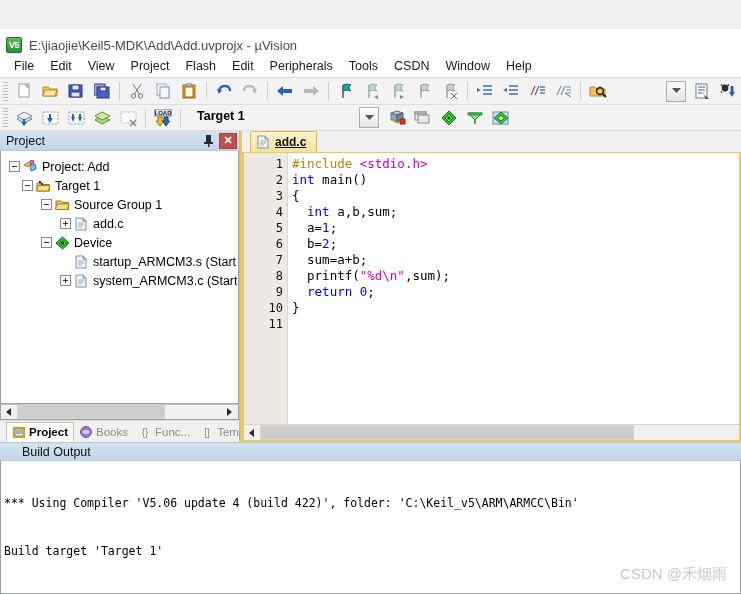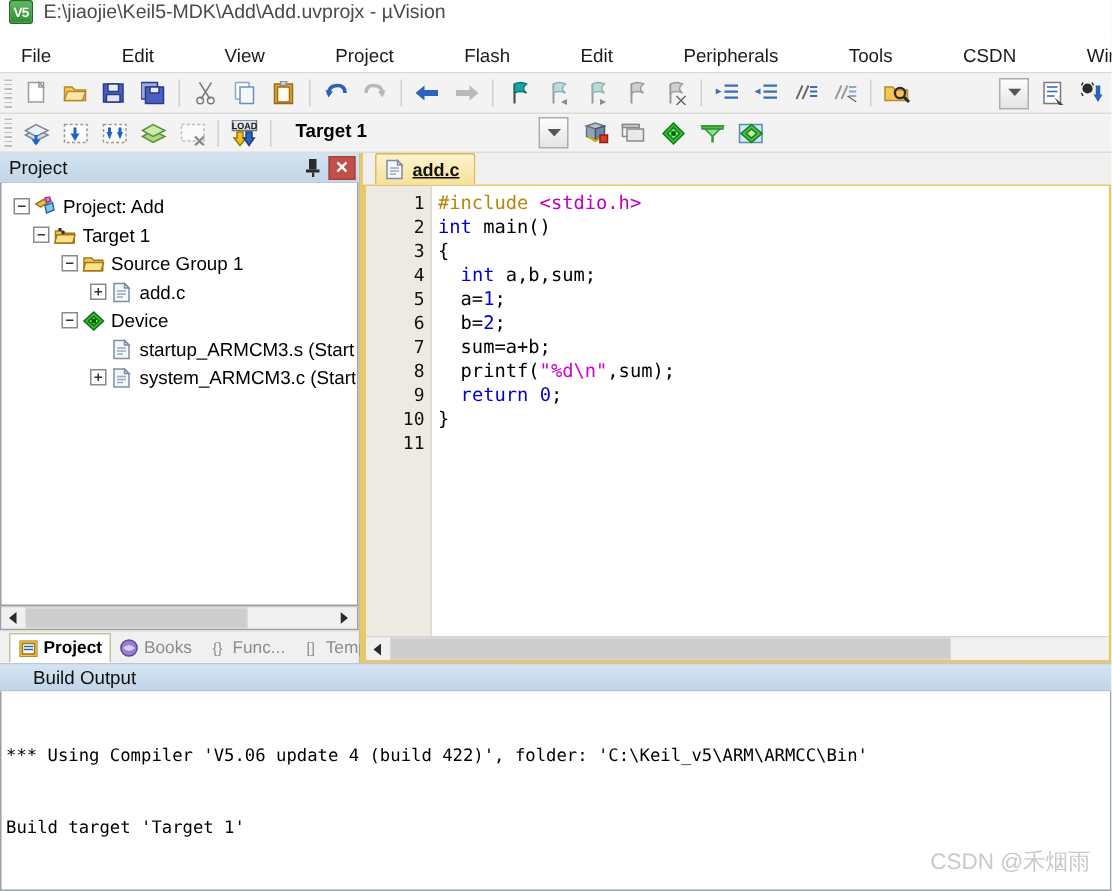--- a/index.html
+++ b/index.html
@@ -19,24 +19,25 @@
     background: #f0f0f0;
     display: flex;
     flex-direction: column;
   }
 
   
   .titlebar {
     height: 25px;
     background: #ffffff;
     display: flex;
-    align-items: flex-start;
+    align-items: flex-end;
     padding-left: 6px;
     flex: 0 0 25px;
     border-bottom: 1px solid #ffffff;
+    margin-top: 29px;
   }
   .app-icon {
     width: 16px; height: 16px;
     background: linear-gradient(#5fb85f, #2f8f33);
     border: 1px solid #1e6b22;
     border-radius: 2px;
     margin-right: 7px;
     position: relative;
     flex: 0 0 16px;
   }
@@ -59,21 +60,20 @@
 
   
   .menubar {
     height: 24px;
     background: #ffffff;
     display: flex;
     align-items: center;
     padding-left: 6px;
     border-bottom: 1px solid #d8d8d8;
     flex: 0 0 24px;
-    gap: 31px;
   }
   .menu-item {
     padding: 2px 8px;
     font-size: 12.5px;
     color: #1a1a1a;
     cursor: default;
     white-space: nowrap;
   }
 
   

